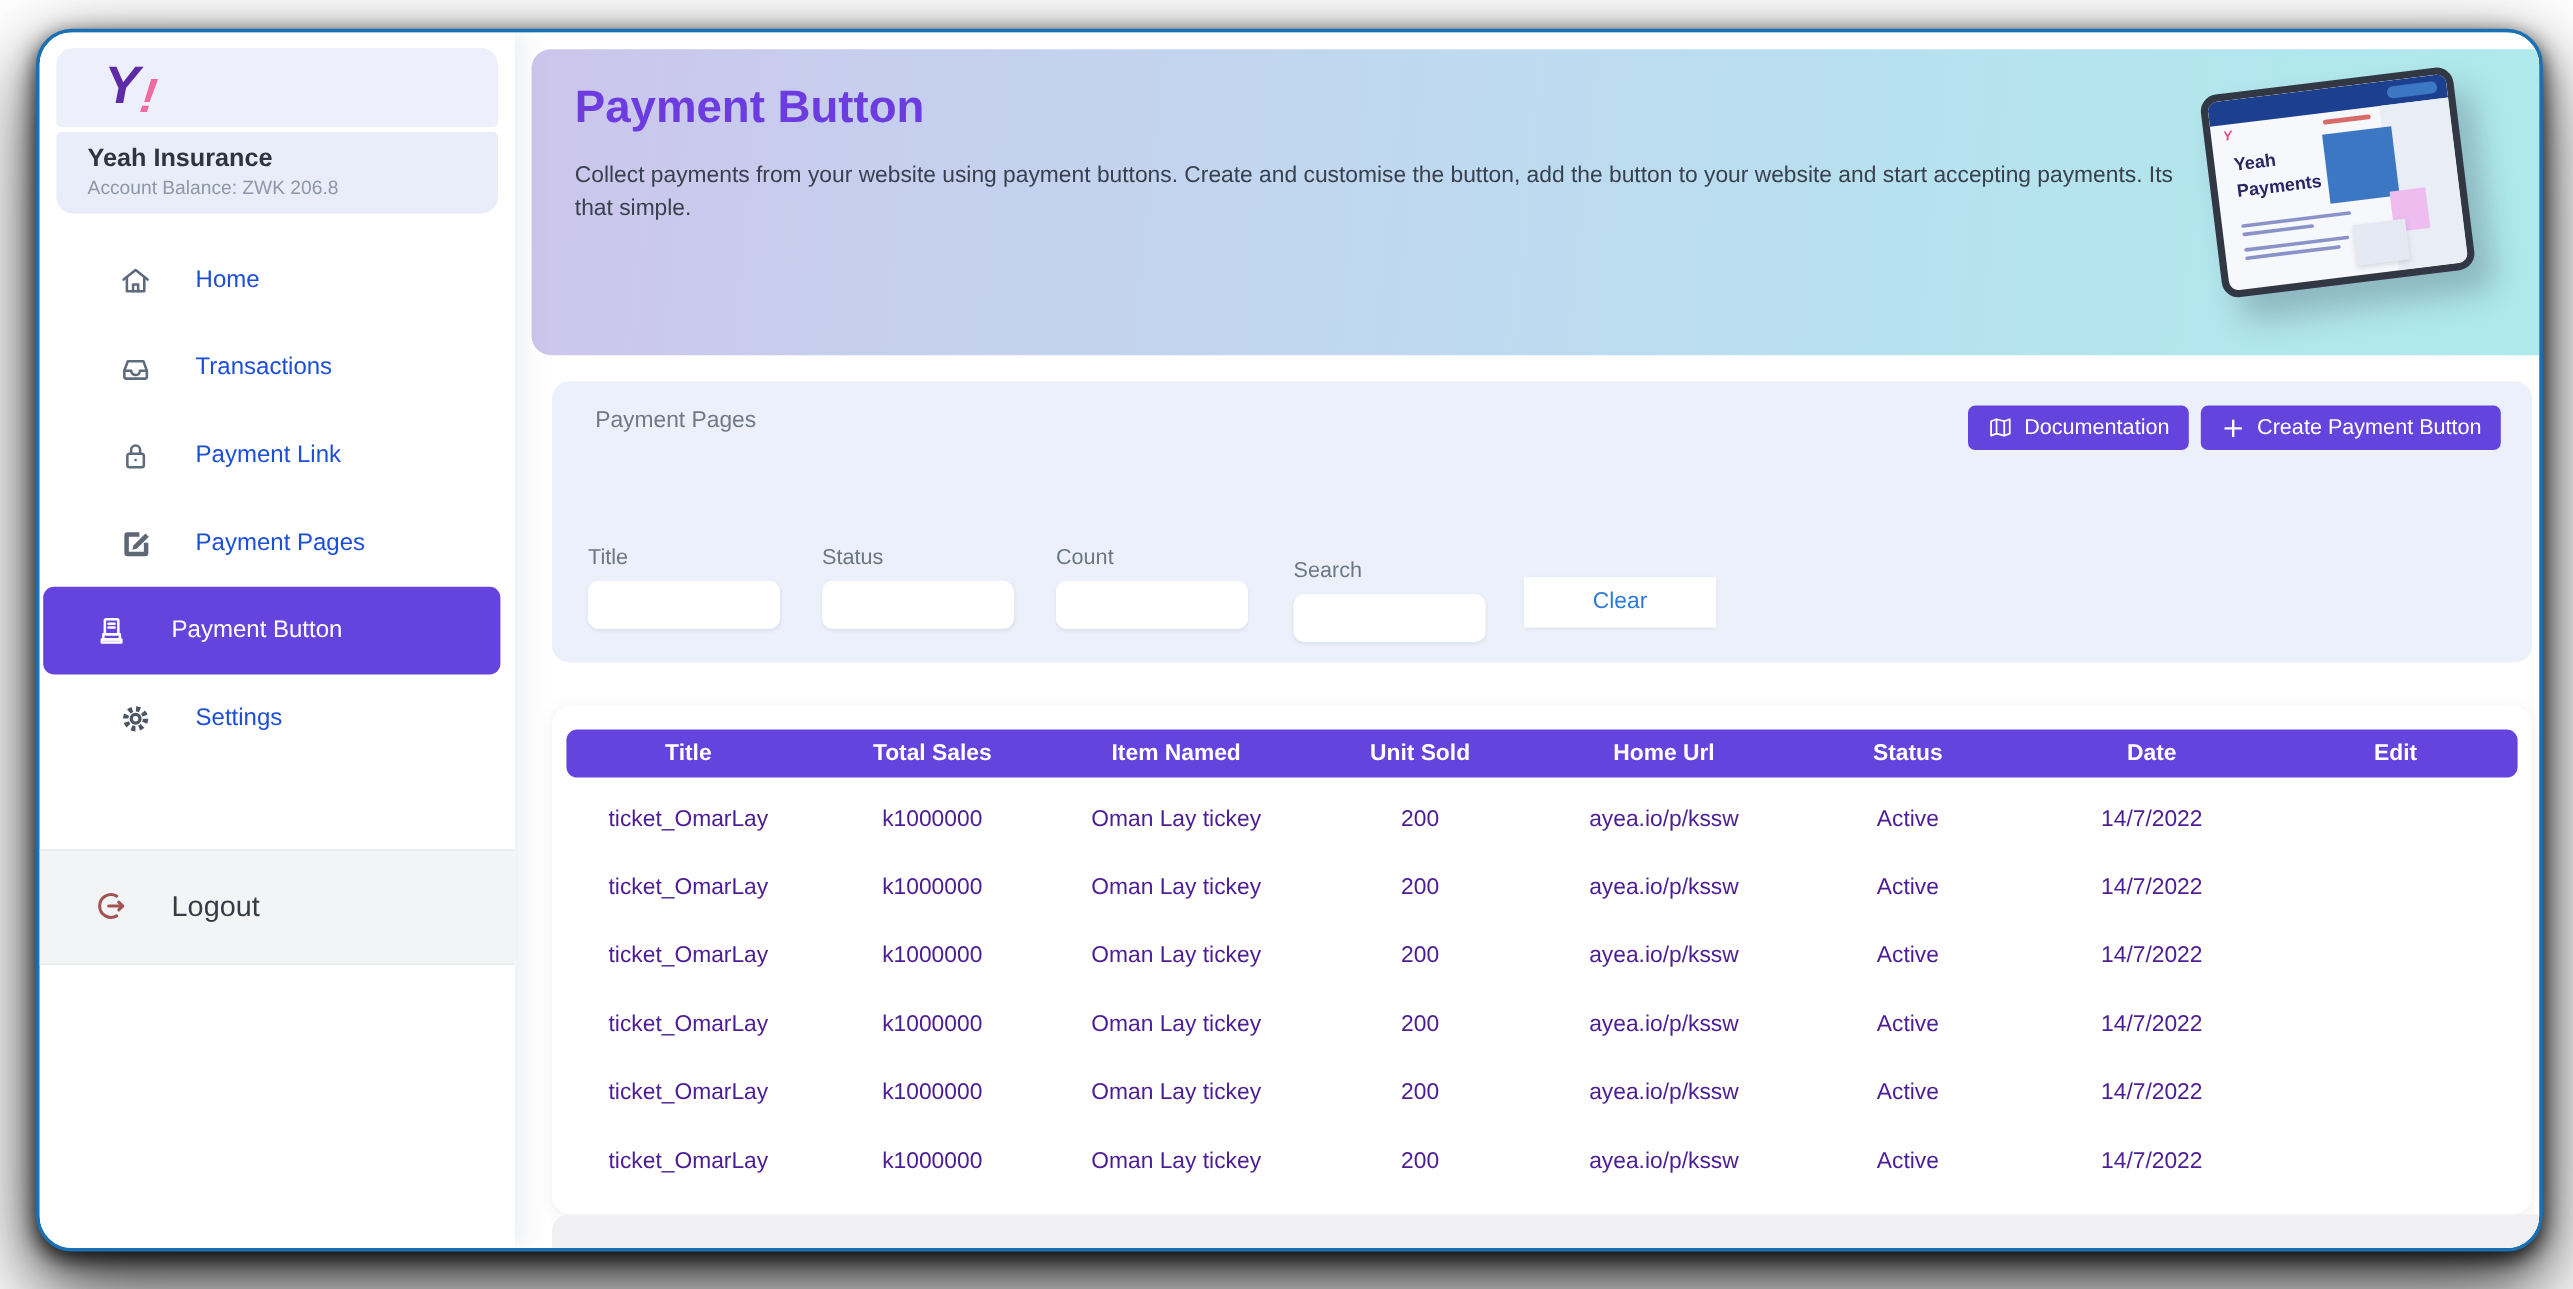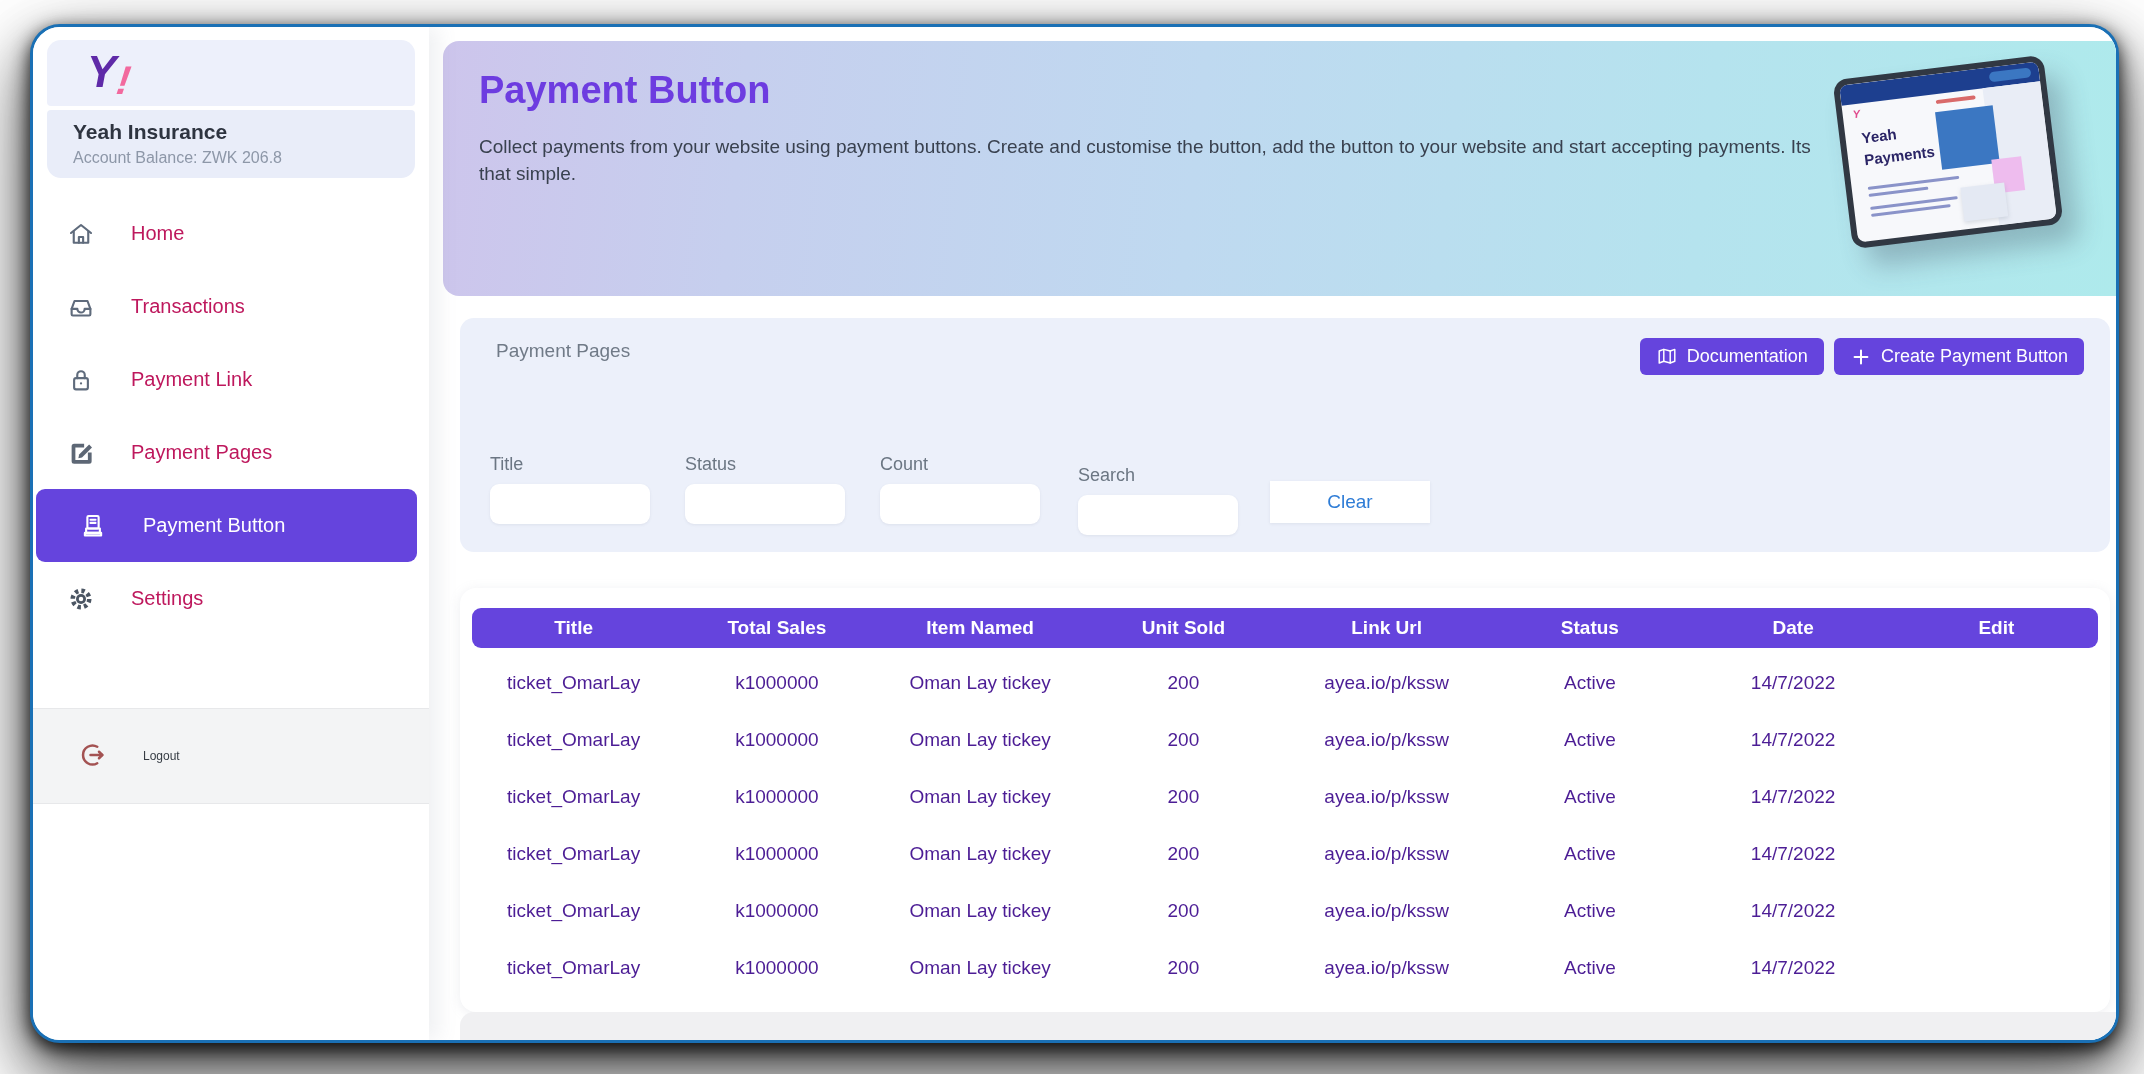--- a/index.html
+++ b/index.html
@@ -20,31 +20,31 @@
   .logo { position:relative; width:60px; height:48px; }
   .logo-y { font-size:44px; font-weight:800; color:#5f2aa8; font-style:italic; line-height:44px; }
   .logo-mark { position:absolute; left:30px; top:8px; font-size:40px; font-weight:800;
                color:#f2699e; font-style:italic; transform:skewX(-8deg); }
   .account-card { margin:4px 14px 0 14px; height:68px; background:#e9edf9;
                   border-radius:4px 4px 14px 14px; padding:10px 0 4px 26px; }
   .org-name { font-size:21px; font-weight:700; color:#2e3440; }
   .account-balance { font-size:16px; color:#8d97a8; margin-top:5px; }
 
   .nav { position:absolute; top:170px; left:0; width:100%; }
-  .nav-item { display:flex; align-items:center; height:73px; padding-left:32px;
-              color:#be185d; font-size:20px; cursor:pointer; }
+  .nav-item { display:flex; align-items:center; height:73px; padding-left:64px;
+              color:#1d4ed8; font-size:20px; cursor:pointer; }
   .nav-item .nav-icon { width:32px; height:32px; margin-right:34px; display:flex;
                         align-items:center; justify-content:center; }
   .nav-item.active { background:#6544dd; color:#ffffff; margin:0 12px 0 3px;
                      border-radius:9px; padding-left:41px; }
   .logout-section { position:absolute; top:681px; left:0; width:100%; height:96px;
                     background:#f3f4f5; border-top:1px solid #e7e8ea; border-bottom:1px solid #e7e8ea;
                     display:flex; align-items:center; }
   .logout-item { display:flex; align-items:center; padding-left:44px; width:100%;
-                 color:#363c44; font-size:12px; cursor:pointer;text-align:center; }
+                 color:#363c44; font-size:24px; cursor:pointer;text-align:center; }
   .logout-item .nav-icon { width:32px; height:32px; margin-right:34px; }
 
   
   .main { position:absolute; left:396px; top:0; width:1687px; height:100%; background:#ffffff; }
 
   
   .banner { position:absolute; left:14px; top:14px; right:0; height:255px;
             border-radius:16px 0 0 16px;
             background:linear-gradient(96deg,#cdc5ec 0%,#c6cfee 18%,#bfd9f0 45%,#b5e3ee 75%,#aeeaec 100%); }
   .banner-title { position:absolute; left:36px; top:28px; font-size:38px; font-weight:800; color:#6d3ce0; }
@@ -277,21 +277,21 @@
         <button class="btn-clear">Clear</button>
       </div>
     </div>
 
     <div class="table-card">
       <div class="table-header">
           <div class="th">Title</div>
           <div class="th">Total Sales</div>
           <div class="th">Item Named</div>
           <div class="th">Unit Sold</div>
-          <div class="th">Link Url</div>
+          <div class="th">Home Url</div>
           <div class="th">Status</div>
           <div class="th">Date</div>
           <div class="th">Edit</div>
         </div>
       <div class="table-body">
           <div class="tr">
             <div class="td">ticket_OmarLay</div>
             <div class="td">k1000000</div>
             <div class="td">Oman Lay tickey</div>
             <div class="td">200</div>

